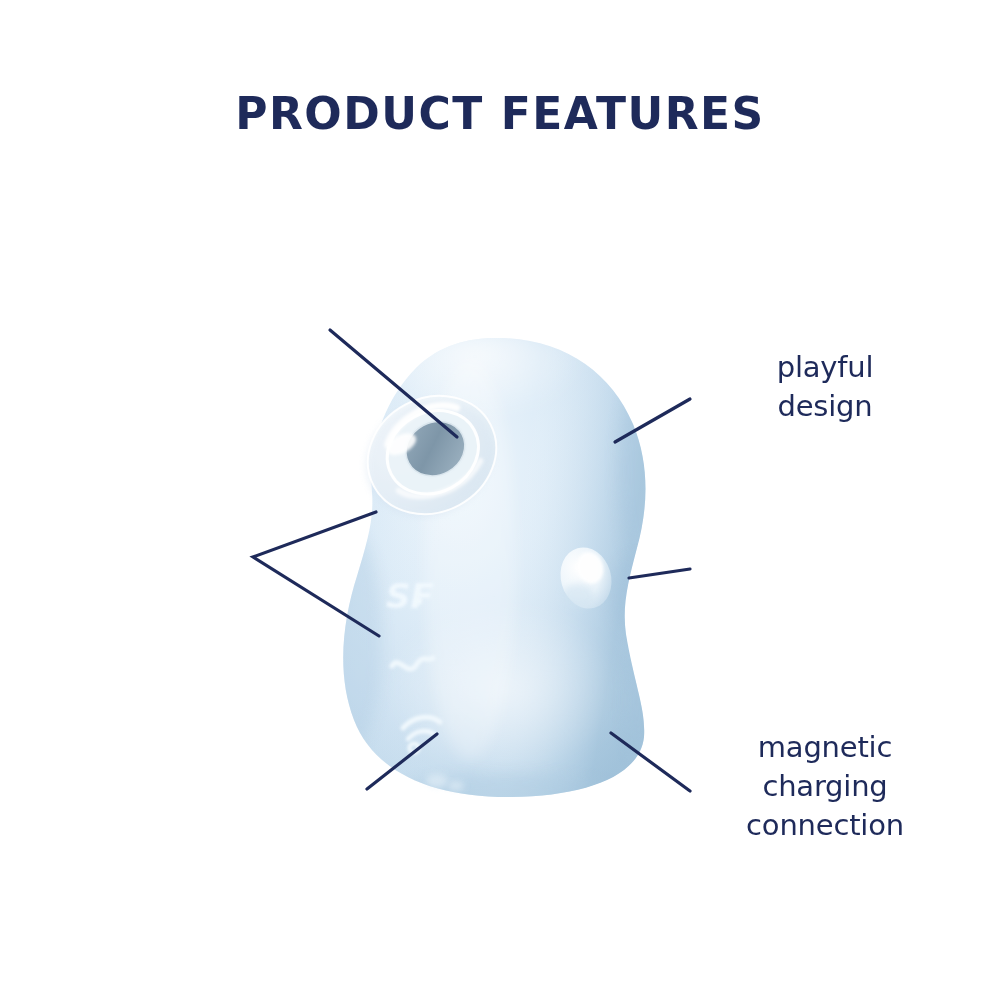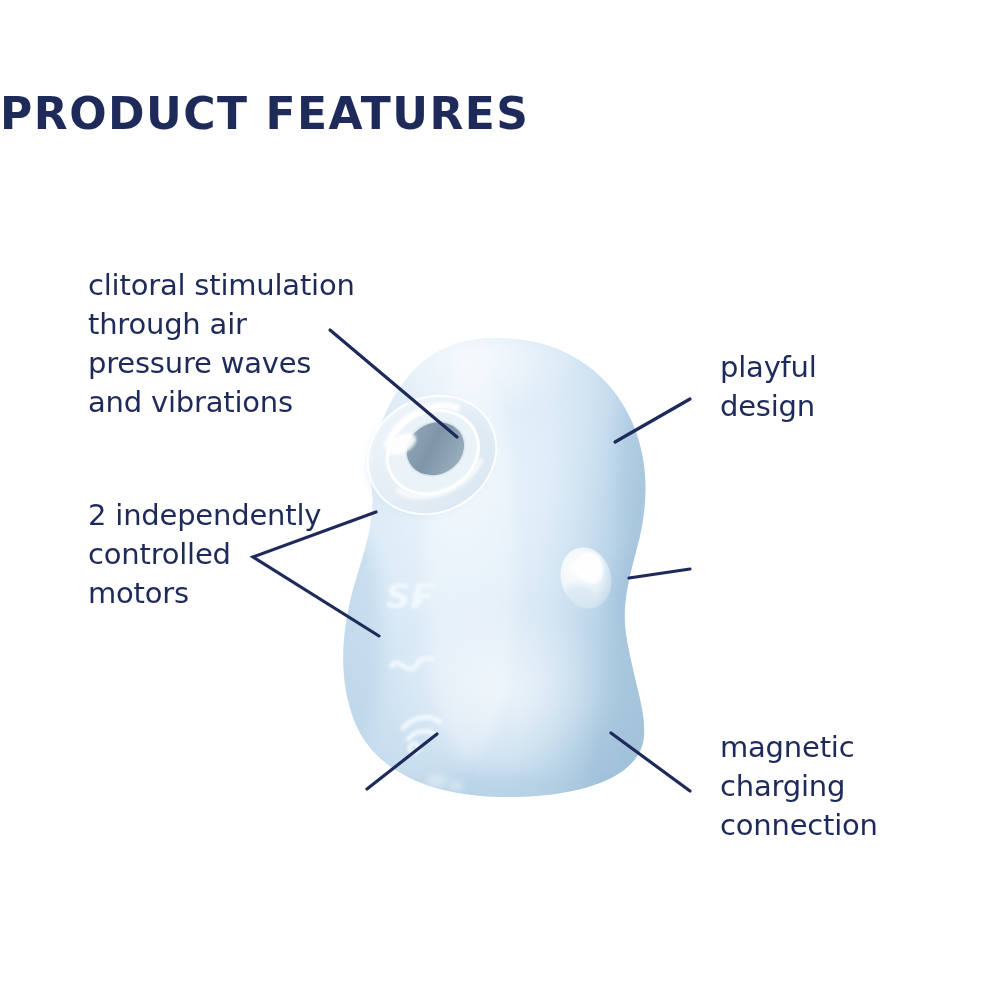--- a/index.html
+++ b/index.html
@@ -16,40 +16,40 @@
     width: 1000px;
     height: 1000px;
     background: #ffffff;
     overflow: hidden;
   }
   #page-title {
     position: absolute;
     left: 0;
     top: 88px;
     width: 1000px;
-    text-align: left;
+    text-align: center;
     font-family: "DejaVu Sans", sans-serif;
     font-weight: bold;
     font-size: 44px;
     letter-spacing: 1.5px;
     color: #1e2a5a;
     text-transform: uppercase;
   }
   .label {
     position: absolute;
     color: #1e2a5a;
     font-family: "DejaVu Sans", sans-serif;
     font-weight: 500;
     font-size: 29px;
     line-height: 39px;
     letter-spacing: -0.2px;
     white-space: pre-line;
   }
   .label.left  { text-align: left; }
-  .label.right { text-align: left; margin-left: 20px; }
+  .label.right { text-align: center; }
 
   #lbl-clitoral   { left: 88px;  top: 266px; width: 300px; }
   #lbl-motors     { left: 88px;  top: 496px; width: 300px; }
   #lbl-switch     { left: 88px;  top: 694px; width: 330px; }
   #lbl-playful    { left: 700px; top: 348px; width: 250px; }
   #lbl-silicone   { left: 700px; top: 498px; width: 250px; }
   #lbl-magnetic   { left: 700px; top: 728px; width: 250px; }
 
   #leaders {
     position: absolute;
@@ -232,28 +232,21 @@
       <polyline points="376,512 253,557 379,636"></polyline>
       <line x1="367" y1="789" x2="437" y2="734"></line>
       <line x1="690" y1="399" x2="615" y2="442"></line>
       <line x1="690" y1="569" x2="629" y2="578"></line>
       <line x1="690" y1="791" x2="611" y2="733"></line>
     </g>
   </svg>
 
   <div id="page-title">Product Features</div>
 
-  <div class="label left" id="lbl-clitoral">clitoral stimulation
-through air
-pressure waves
-and vibrations</div>
-
-  <div class="label left" id="lbl-motors">2 independently
-controlled
-motors</div>
+
 
 
   <div class="label right" id="lbl-playful">playful
 design</div>
 
 
   <div class="label right" id="lbl-magnetic">magnetic
 charging
 connection</div>
 

